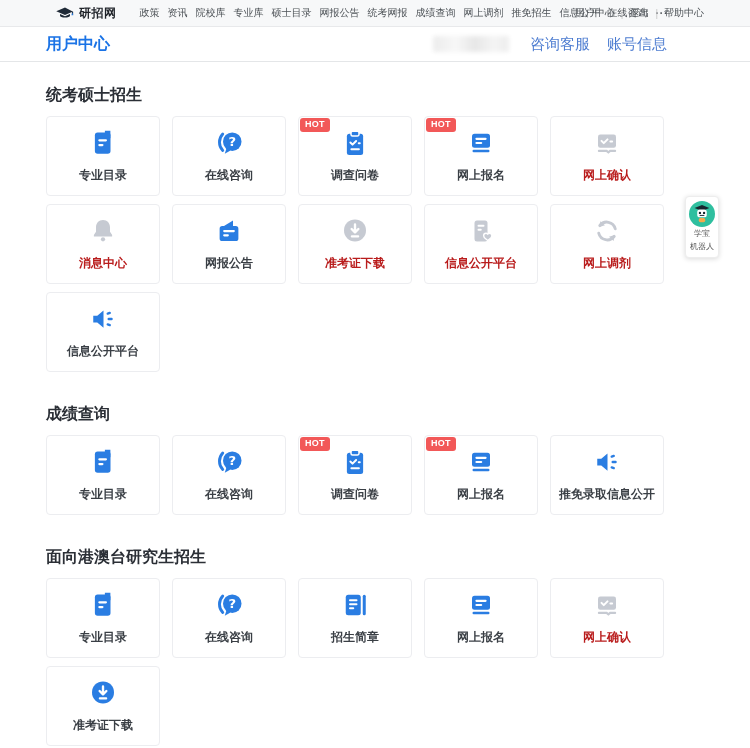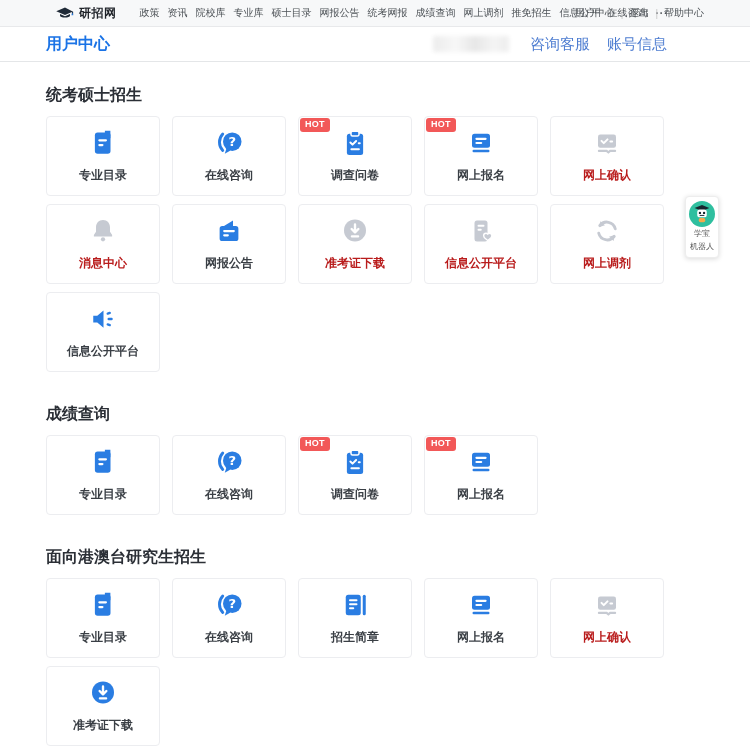--- a/index.html
+++ b/index.html
@@ -284,20 +284,31 @@
           <span class="card-icon">
             <svg viewBox="0 0 24 24" width="30" height="30">
               <rect x="4.8" y="4.6" width="14.4" height="11.2" rx="2" fill="#2a7de2"></rect>
               <rect x="7.5" y="7.8" width="9" height="1.7" rx="0.85" fill="#fff"></rect>
               <rect x="7.5" y="11.1" width="5.5" height="1.7" rx="0.85" fill="#fff"></rect>
               <rect x="5.2" y="17.4" width="13.6" height="1.9" rx="0.95" fill="#2a7de2"></rect>
             </svg>
           </span>
           <span class="card-label">网上报名</span>
         </div>
+        <div class="card">
+          <span class="card-icon">
+            <svg viewBox="0 0 24 24" width="30" height="30">
+              <path fill="#2a7de2" d="M4.2 9.3v5.4h3.2l5 4.2V5.1l-5 4.2z"></path>
+              <rect x="14.8" y="6.4" width="3.6" height="1.9" rx="0.95" fill="#2a7de2" transform="rotate(-18 16.6 7.35)"></rect>
+              <rect x="15.6" y="11.05" width="4.2" height="1.9" rx="0.95" fill="#2a7de2"></rect>
+              <rect x="14.8" y="15.7" width="3.6" height="1.9" rx="0.95" fill="#2a7de2" transform="rotate(18 16.6 16.65)"></rect>
+            </svg>
+          </span>
+          <span class="card-label">推免录取信息公开</span>
+        </div>
       </div>
     </section>
     <section class="svc-section">
       <h2 class="section-title">面向港澳台研究生招生</h2>
       <div class="card-grid">
         <div class="card">
           <span class="card-icon">
             <svg viewBox="0 0 24 24" width="30" height="30">
               <rect x="5.5" y="3.5" width="12.5" height="17" rx="2.2" fill="#2a7de2"></rect>
               <path d="M13.5 2.2h4.4v6l-2.2-1.5-2.2 1.5z" fill="#2a7de2"></path>

